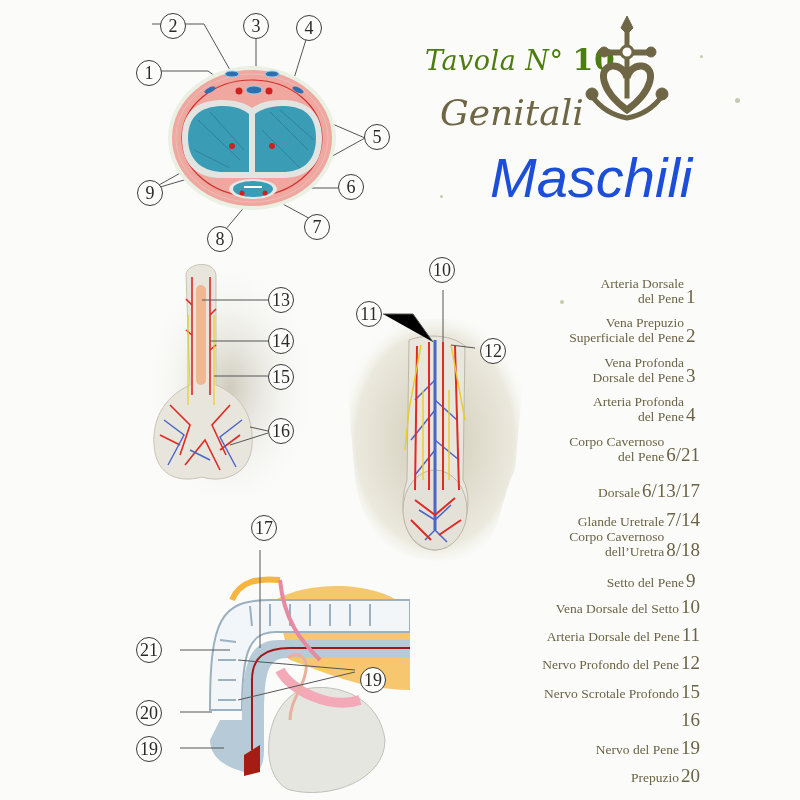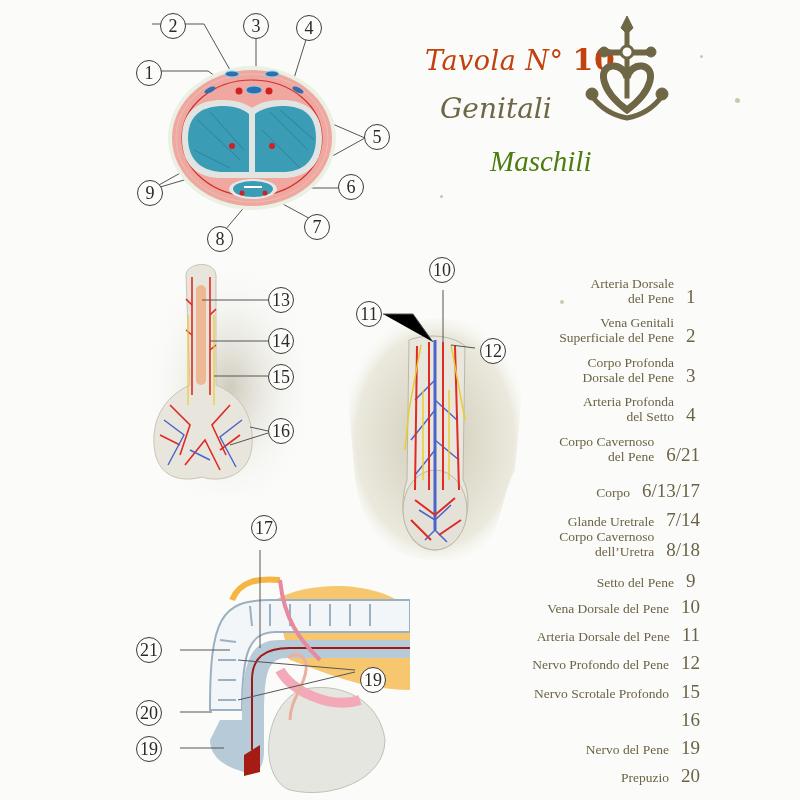--- a/index.html
+++ b/index.html
@@ -13,37 +13,37 @@
   .callout {
     position:absolute; width:26px; height:26px; border-radius:50%;
     border:1.6px solid #3a3a3a; background:#fcfcfa;
     display:flex; align-items:center; justify-content:center;
     font-family:"Liberation Serif", serif; font-size:18px; color:#2a2a2a;
     box-sizing:border-box; line-height:1;
   }
   .title-line1 {
     position:absolute; left:425px; top:42px;
     font-family:"DejaVu Serif", serif; font-style:italic;
-    font-size:27px; color:#c2410c; letter-spacing:0.5px;
+    font-size:27px; color:#4d7c0f; letter-spacing:0.5px;
   }
   .title-line1 .num { font-size:30px; font-style:normal; font-weight:bold; }
   .title-genitali {
     position:absolute; left:440px; top:92px;
     font-family:"DejaVu Serif", serif; font-style:italic;
-    font-size:28px; color:#6e6645;
+    font-size:36px; color:#6e6645;
   }
   .title-maschili {
     position:absolute; left:490px; top:145px;
-    font-family:Liberation Serif, serif; font-style:italic;
-    font-size:29px; color:#4d7c0f;
+    font-family:Liberation Sans, sans-serif; font-style:italic;
+    font-size:56px; color:#1d4ed8;
   }
   .legend { position:absolute; left:440px; top:276px; width:260px; }
   .legend-item {
     position:absolute; right:0; display:flex; align-items:flex-end;
-    justify-content:flex-start; gap:12px;
+    justify-content:flex-start; gap:2px;
   }
   .legend-label {
     text-align:right; font-size:13.5px; line-height:15px; color:#6b6345;
     white-space:pre-line;
   }
   .legend-num { font-size:19px; color:#6b6345; min-width:14px; text-align:left; line-height:18px; }
   .speck { position:absolute; border-radius:50%; background:#a9a57a; opacity:0.6; }
 </style>
 </head>
 <body>
@@ -229,58 +229,58 @@
 <div class="callout" style="left:136px;top:700px">20</div>
 <div class="callout" style="left:136px;top:637px">21</div>
 
 <div class="legend">
   <div class="legend-item" style="top:0px">
     <span class="legend-label">Arteria Dorsale
 del Pene</span>
     <span class="legend-num">1</span>
   </div>
   <div class="legend-item" style="top:39px">
-    <span class="legend-label">Vena Genitali
+    <span class="legend-label">Vena Prepuzio
 Superficiale del Pene</span>
     <span class="legend-num">2</span>
   </div>
   <div class="legend-item" style="top:79px">
-    <span class="legend-label">Corpo Profonda
+    <span class="legend-label">Vena Profonda
 Dorsale del Pene</span>
     <span class="legend-num">3</span>
   </div>
   <div class="legend-item" style="top:118px">
     <span class="legend-label">Arteria Profonda
-del Setto</span>
+del Pene</span>
     <span class="legend-num">4</span>
   </div>
   <div class="legend-item" style="top:158px">
     <span class="legend-label">Corpo Cavernoso
 del Pene</span>
     <span class="legend-num">6/21</span>
   </div>
   <div class="legend-item" style="top:206px">
-    <span class="legend-label">Corpo</span>
+    <span class="legend-label">Dorsale</span>
     <span class="legend-num">6/13/17</span>
   </div>
   <div class="legend-item" style="top:235px">
     <span class="legend-label">Glande Uretrale</span>
     <span class="legend-num">7/14</span>
   </div>
   <div class="legend-item" style="top:253px">
     <span class="legend-label">Corpo Cavernoso
 dell’Uretra</span>
     <span class="legend-num">8/18</span>
   </div>
   <div class="legend-item" style="top:296px">
     <span class="legend-label">Setto del Pene</span>
     <span class="legend-num">9</span>
   </div>
   <div class="legend-item" style="top:322px">
-    <span class="legend-label">Vena Dorsale del Pene</span>
+    <span class="legend-label">Vena Dorsale del Setto</span>
     <span class="legend-num">10</span>
   </div>
   <div class="legend-item" style="top:350px">
     <span class="legend-label">Arteria Dorsale del Pene</span>
     <span class="legend-num">11</span>
   </div>
   <div class="legend-item" style="top:378px">
     <span class="legend-label">Nervo Profondo del Pene</span>
     <span class="legend-num">12</span>
   </div>

